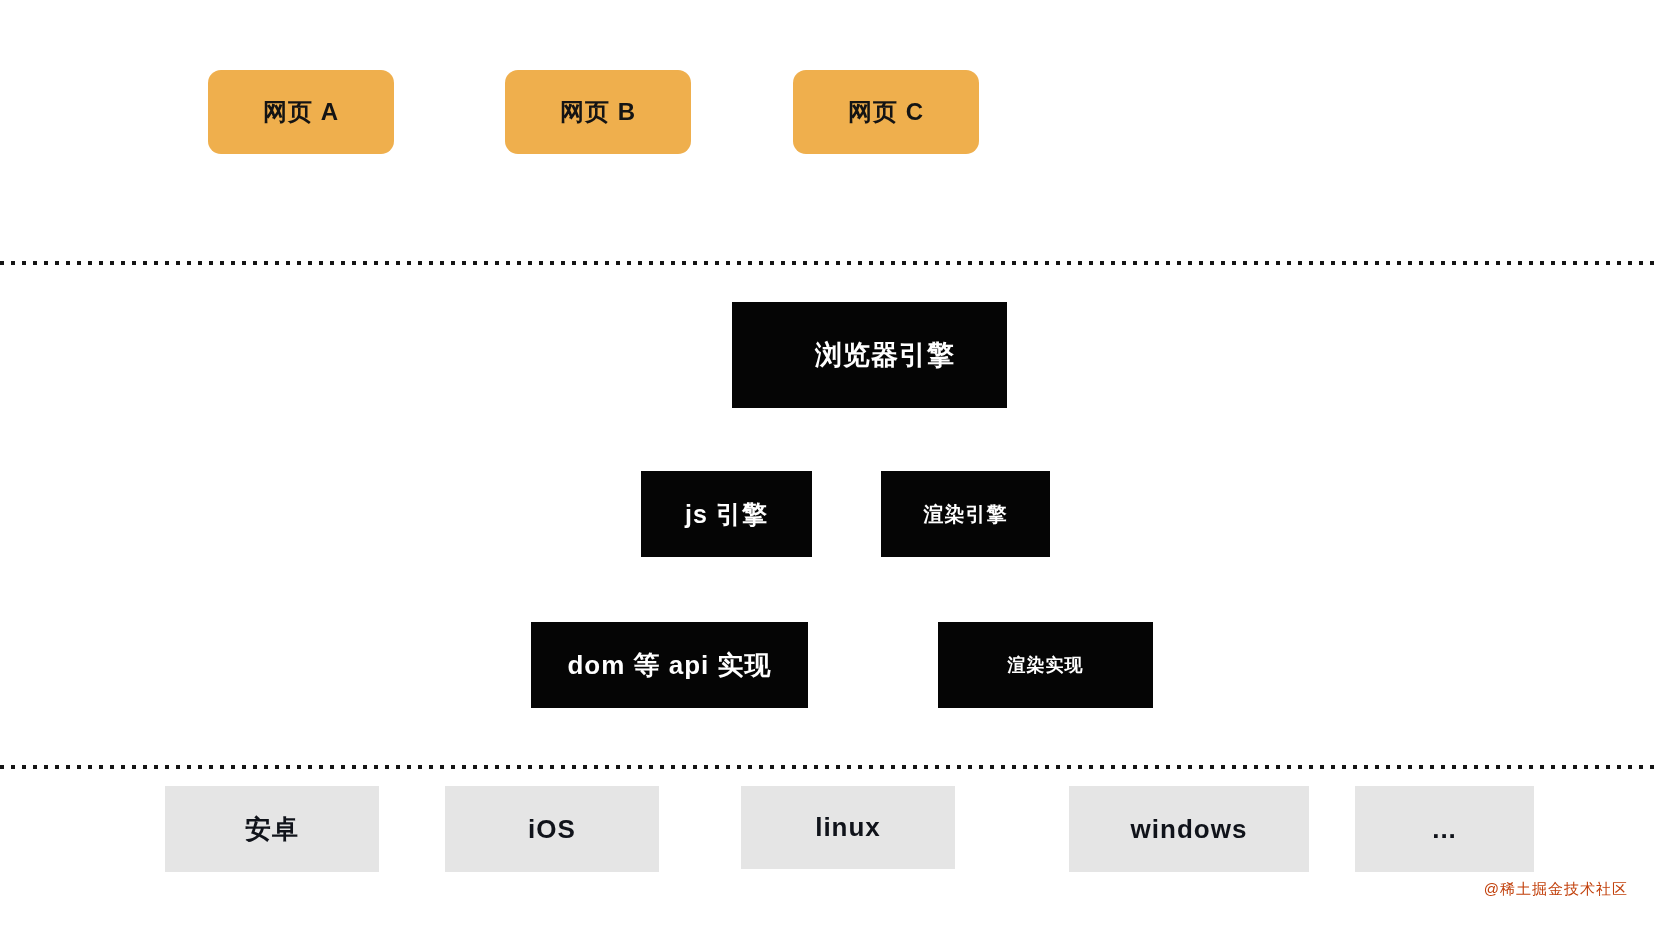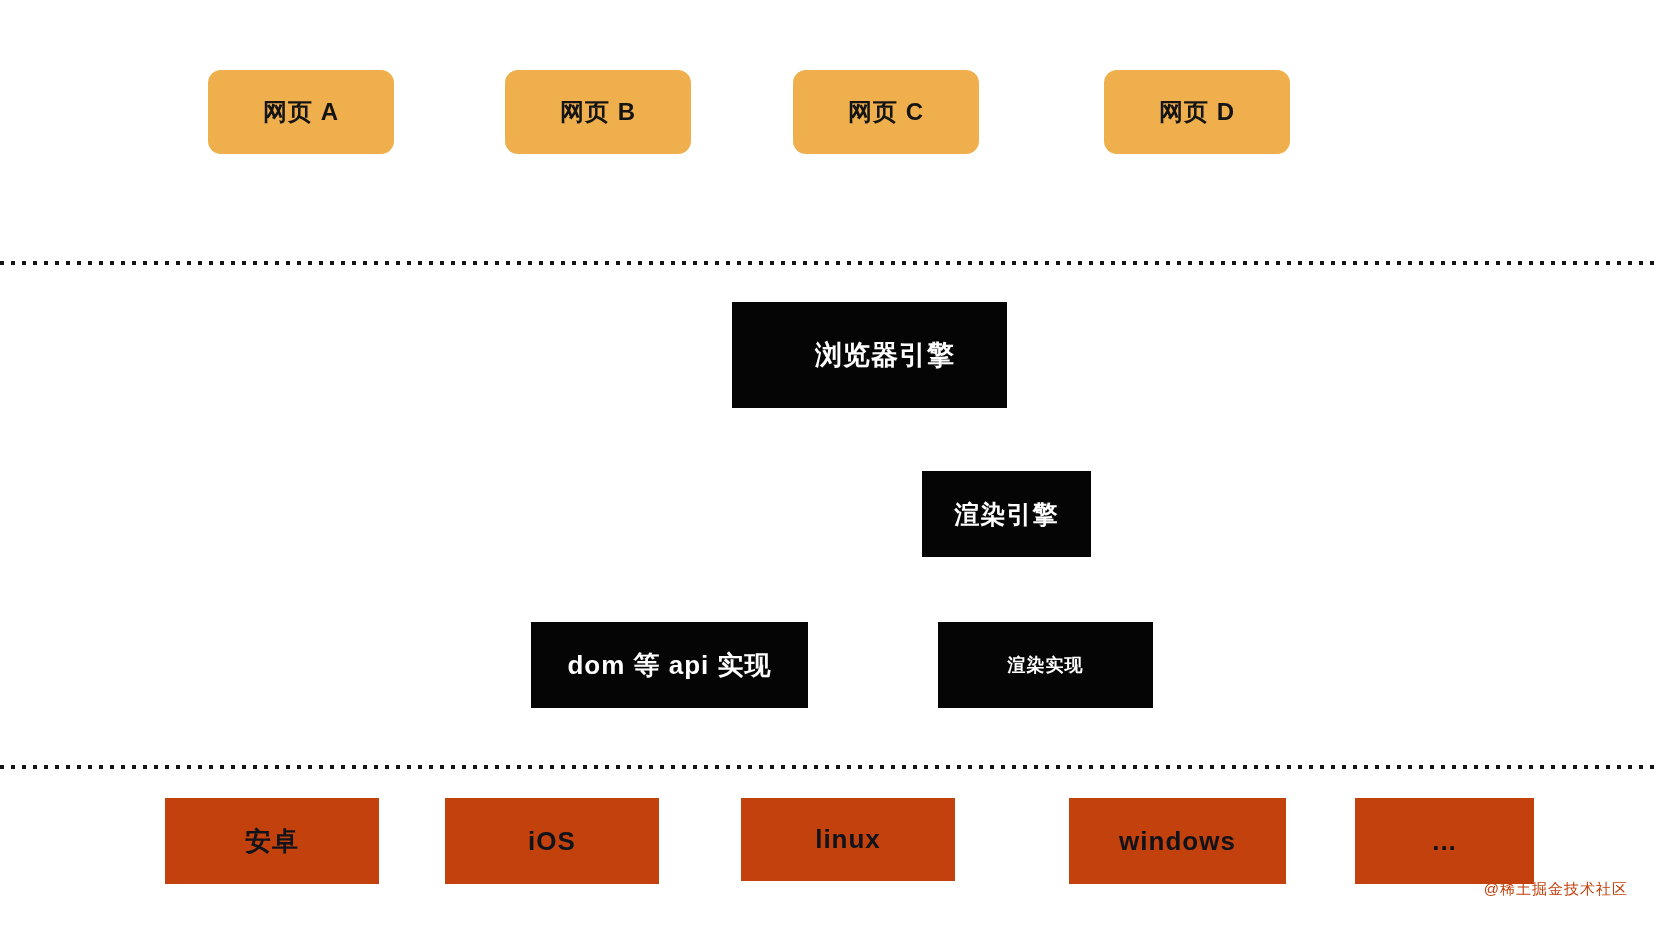--- a/index.html
+++ b/index.html
@@ -23,25 +23,24 @@
     font-size:24px;
     letter-spacing:1px;
     border-radius:13px;
   }
   .engine{
     background:#050505;
     color:#ffffff;
     letter-spacing:1px;
   }
   .platform{
-    background:#c2410c;
+    background:#e5e5e5;
     color:#10131a;
     font-size:26px;
     letter-spacing:1px;
-    margin-top:12px;
   }
   .dots{
     position:absolute;left:0;width:1656px;height:4px;
     background:repeating-linear-gradient(to right,#151515 0 4px,transparent 4px 11px);
   }
   .watermark{
     position:absolute;
     right:28px;top:880px;
     color:#c2410c;
     font-size:15px;
@@ -49,34 +48,34 @@
   }
 </style>
 </head>
 <body>
 
 <div class="canvas">
 
   <div class="box web" style="left:208px;top:70px;width:186px;height:84px;">网页 A</div>
   <div class="box web" style="left:505px;top:70px;width:186px;height:84px;">网页 B</div>
   <div class="box web" style="left:793px;top:70px;width:186px;height:84px;">网页 C</div>
-  <div class="box web" style="left:1104px;top:70px;width:186px;height:84px;">网页 D</div>
 
   <div class="dots" style="top:261px;"></div>
 
   <div class="box engine" style="left:732px;top:302px;width:275px;height:106px;font-size:27px;padding-left:31px;">浏览器引擎</div>
 
-  <div class="box engine" style="left:922px;top:471px;width:169px;height:86px;font-size:25px;">渲染引擎</div>
+  <div class="box engine" style="left:641px;top:471px;width:171px;height:86px;font-size:25px;">js 引擎</div>
+  <div class="box engine" style="left:881px;top:471px;width:169px;height:86px;font-size:20px;">渲染引擎</div>
 
   <div class="box engine" style="left:531px;top:622px;width:277px;height:86px;font-size:26px;">dom 等 api 实现</div>
   <div class="box engine" style="left:938px;top:622px;width:215px;height:86px;font-size:18px;">渲染实现</div>
 
   <div class="dots" style="top:765px;"></div>
 
   <div class="box platform" style="left:165px;top:786px;width:214px;height:86px;">安卓</div>
   <div class="box platform" style="left:445px;top:786px;width:214px;height:86px;">iOS</div>
   <div class="box platform" style="left:741px;top:786px;width:214px;height:83px;">linux</div>
-  <div class="box platform" style="left:1069px;top:786px;width:217px;height:86px;">windows</div>
+  <div class="box platform" style="left:1069px;top:786px;width:240px;height:86px;">windows</div>
   <div class="box platform" style="left:1355px;top:786px;width:179px;height:86px;">...</div>
 
   <div class="watermark">@稀土掘金技术社区</div>
 
 </div>
 
 </body></html>

